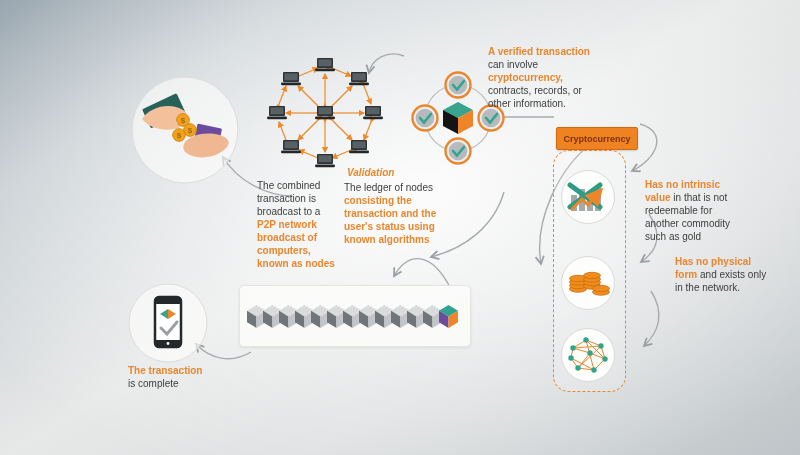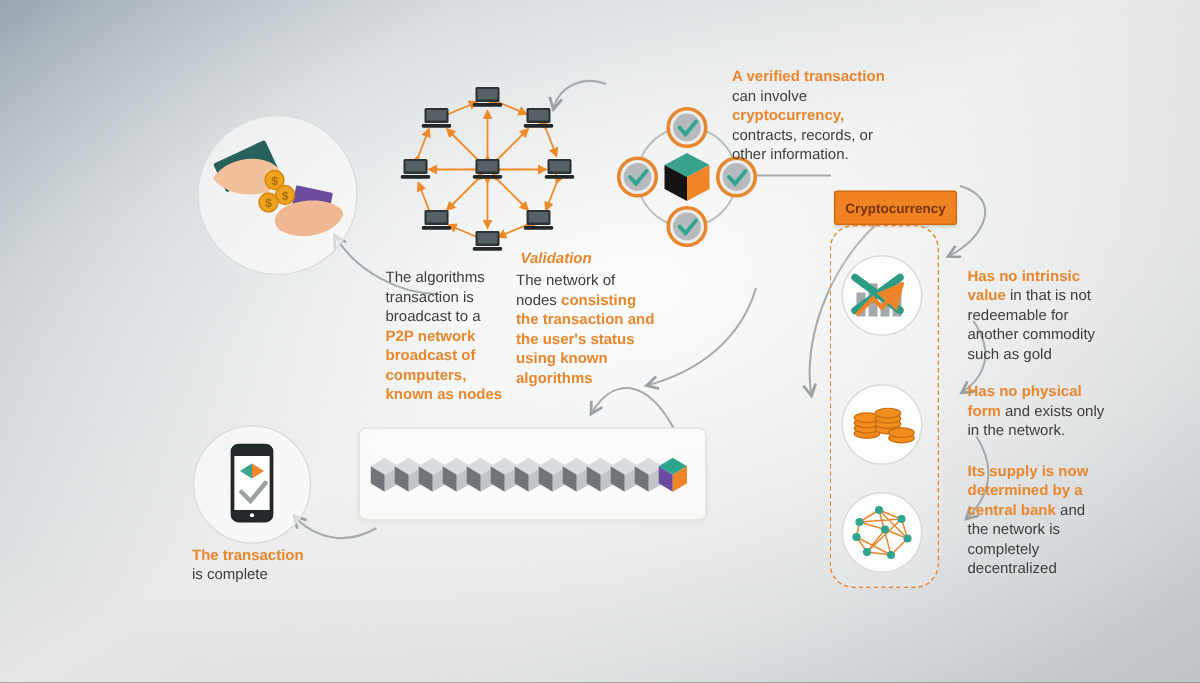--- a/index.html
+++ b/index.html
@@ -120,26 +120,26 @@
       <use href="#laptop" x="97" y="90" width="20" height="14"></use>
       <use href="#laptop" x="63" y="104" width="20" height="14"></use>
       <use href="#laptop" x="29" y="90" width="20" height="14"></use>
       <use href="#laptop" x="15" y="56" width="20" height="14"></use>
       <use href="#laptop" x="29" y="22" width="20" height="14"></use>
       <use href="#laptop" x="63" y="56" width="20" height="14"></use>
     </g>
   </svg>
 
   <p class="t" style="left:257px;top:179px;width:82px;">
-    <span>The algorithms transaction is broadcast to a </span><span class="hl">P2P network broadcast of computers, known as nodes</span>
+    <span>The combined transaction is broadcast to a </span><span class="hl">P2P network broadcast of computers, known as nodes</span>
   </p>
 
   <p class="vhead" style="left:347px;top:167px;">Validation</p>
   <p class="t" style="left:344px;top:181px;width:94px;">
-    <span>The network of nodes </span><span class="hl">consisting the transaction and the user's status using known algorithms</span>
+    <span>The ledger of nodes </span><span class="hl">consisting the transaction and the user's status using known algorithms</span>
   </p>
 
   <svg class="abs" width="116" height="116" viewBox="0 0 116 116" style="left:406px;top:60px;">
     <circle cx="52" cy="58" r="33" fill="none" stroke="#b9bdbf" stroke-width="1.2"></circle>
     <g>
       <g transform="translate(52,25)">
         <circle r="12.5" fill="#ECEDEE" stroke="#E8872E" stroke-width="2.4"></circle>
           <circle r="9.3" fill="#B6BABC"></circle>
         <path d="M-5,0 L-1,4.5 L6,-4" stroke="#2FA48E" stroke-width="2.6" fill="none" stroke-linecap="round"></path>
       </g>
@@ -219,25 +219,22 @@
           <circle cx="-10" cy="13" r="2.7"></circle>
         <circle cx="-17" cy="3" r="2.7"></circle>
           <circle cx="2" cy="-2" r="2.7"></circle>
       </g>
     </g>
   </svg>
 
   <p class="t" style="left:645px;top:178px;width:95px;">
     <span class="hl">Has no intrinsic value</span><span> in that is not redeemable for another commodity such as gold</span>
   </p>
-  <p class="t" style="left:645px;top:255px;width:95px;">
+  <p class="t" style="left:675px;top:255px;width:95px;">
     <span class="hl">Has no physical form</span><span> and exists only in the network.</span>
-  </p>
-  <p class="t" style="left:645px;top:308px;width:95px;">
-    <span class="hl">Its supply is now determined by a central bank</span><span> and the network is completely decentralized</span>
   </p>
 
 
   <div class="chain-box">
     <div class="cubes">
         <svg width="19" height="23" viewBox="0 0 20 24">
           <polygon points="10,0 20,6 10,12 0,6" fill="#D9DBDC"></polygon>
           <polygon points="0,6 10,12 10,24 0,18" fill="#6F7578"></polygon>
           <polygon points="10,12 20,6 20,18 10,24" fill="#C3C6C8"></polygon>
         </svg>

